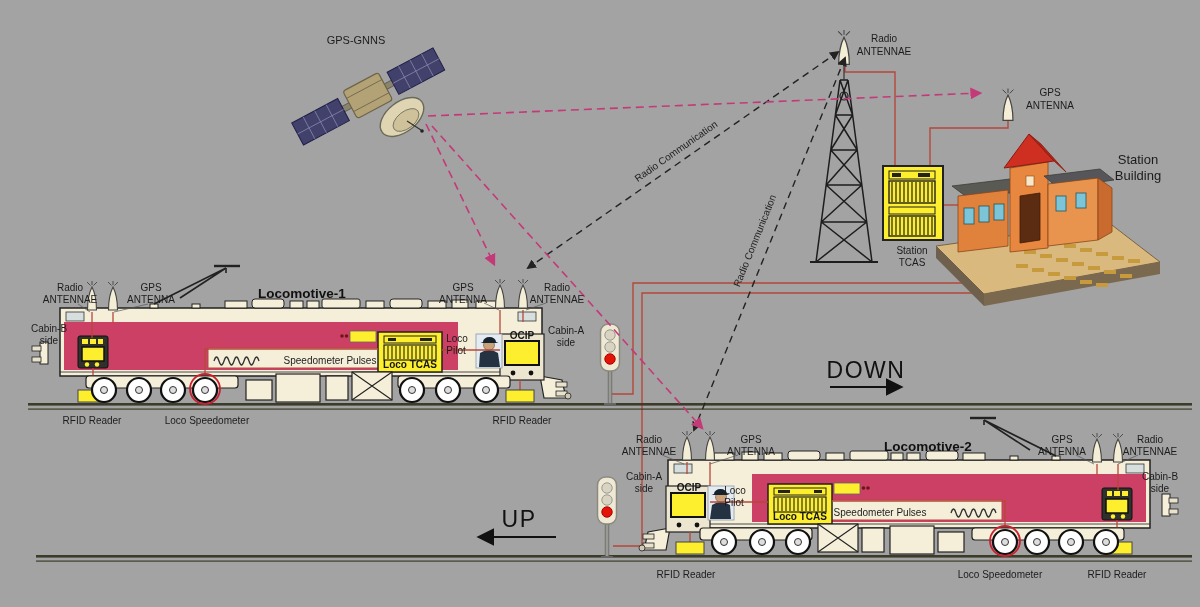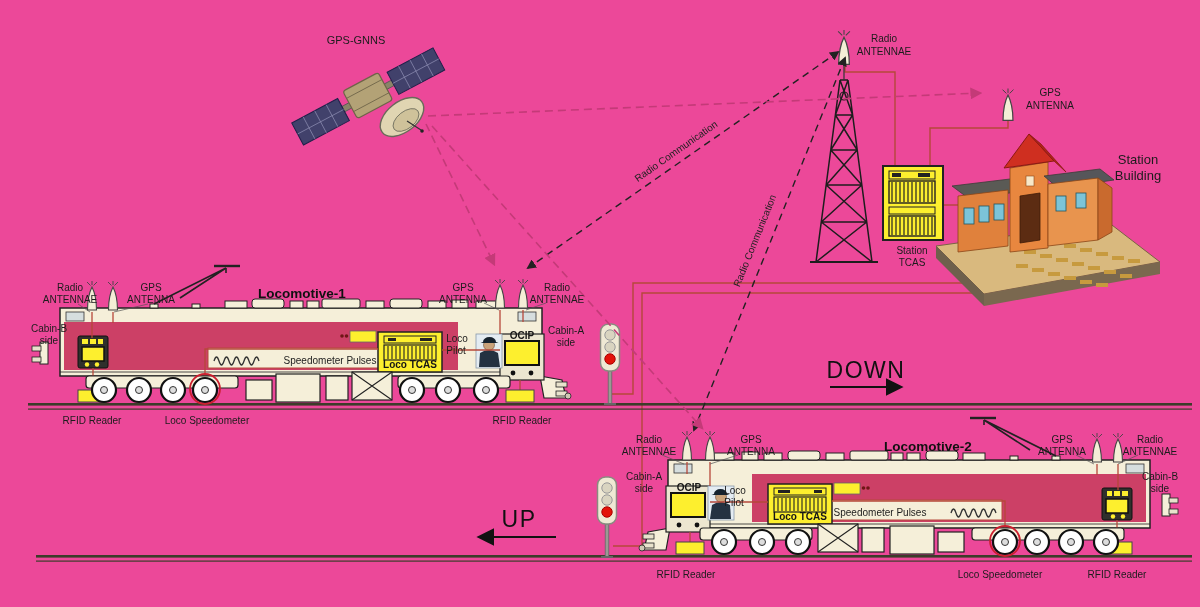--- a/index.html
+++ b/index.html
@@ -1,16 +1,16 @@
 <!DOCTYPE html>
 <html><head>
 <meta charset="utf-8">
 <style>
   html,body{margin:0;padding:0;background:#ffffff;}
-  .stage{position:relative;width:1200px;height:607px;background:#ec4899;overflow:hidden;
+  .stage{position:relative;width:1200px;height:607px;background:#a3a3a3;overflow:hidden;
          font-family:"Liberation Sans",sans-serif;}
   svg{display:block}
   .lbl{font:10px "Liberation Sans",sans-serif;fill:#1c1c1c;}
   .lblc{text-anchor:middle;}
   .ttl{font:600 13.5px "Liberation Sans",sans-serif;fill:#111;text-anchor:middle;}
   .big{font:23px "Liberation Sans",sans-serif;fill:#111;text-anchor:middle;letter-spacing:1.5px;}
   .rc{font:10px "Liberation Sans",sans-serif;fill:#222;text-anchor:middle;}
   .boxlbl{font:600 10px "Liberation Sans",sans-serif;fill:#161616;text-anchor:middle;}
 </style>
 </head>

